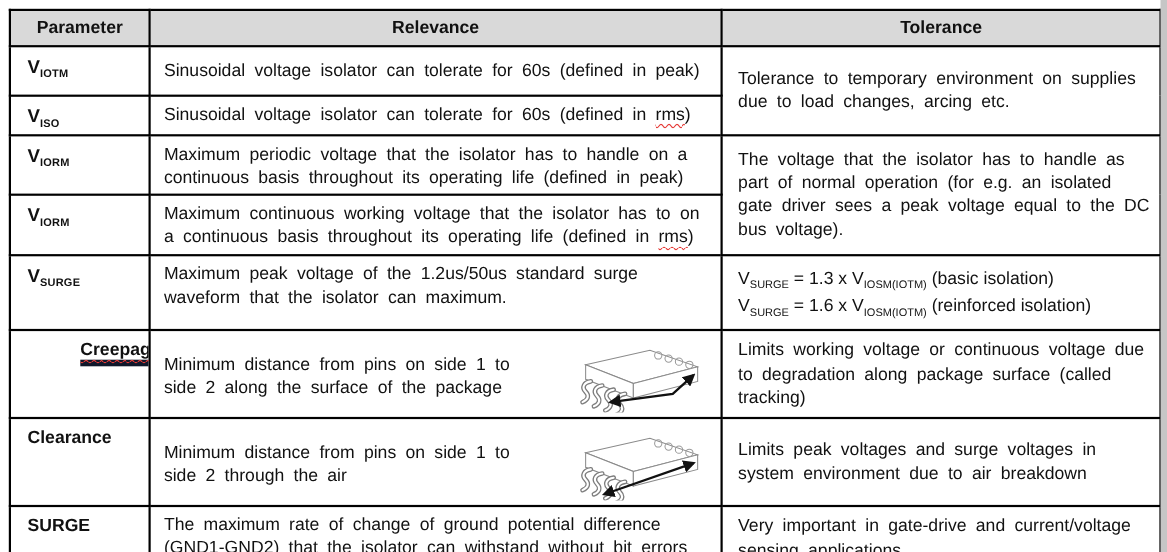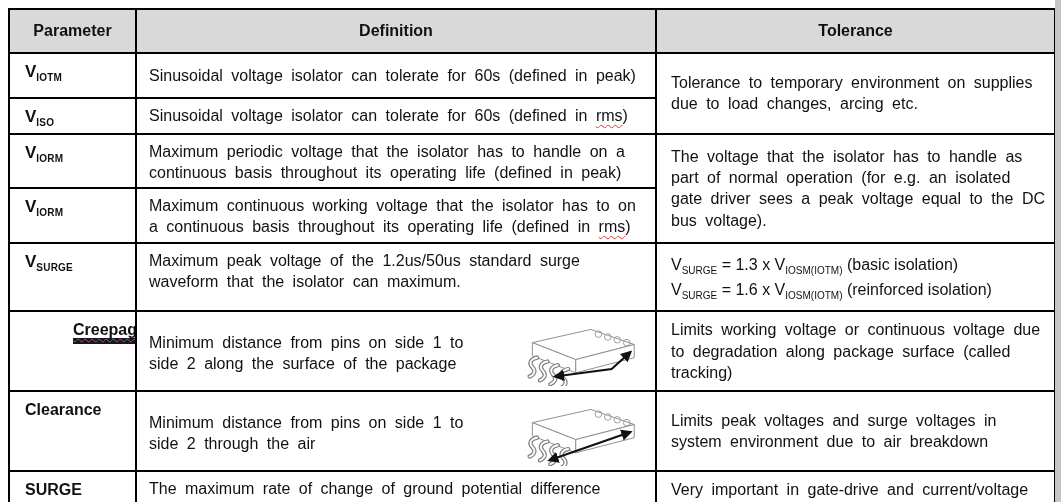--- a/index.html
+++ b/index.html
@@ -76,23 +76,23 @@
 
 <div class="page">
 
   <table class="ptable">
     <colgroup>
       <col style="width:127px">
       <col style="width:520px">
       <col style="width:399px">
     </colgroup>
     <thead>
-      <tr style="height:44px">
+      <tr style="height:33px">
         <th>Parameter</th>
-        <th>Definition</th>
+        <th>Relevance</th>
         <th>Tolerance</th>
       </tr>
     </thead>
     <tbody>
 
       <tr style="height:45px">
         <td class="param"><span class="pbase">V</span><span class="psub">IOTM</span></td>
         <td class="mid"><span>Sinusoidal voltage isolator can tolerate for 60s (defined in peak)</span></td>
         <td class="rel" rowspan="2"><span>Tolerance to temporary environment on supplies due to load changes, arcing etc.</span></td>
       </tr>

